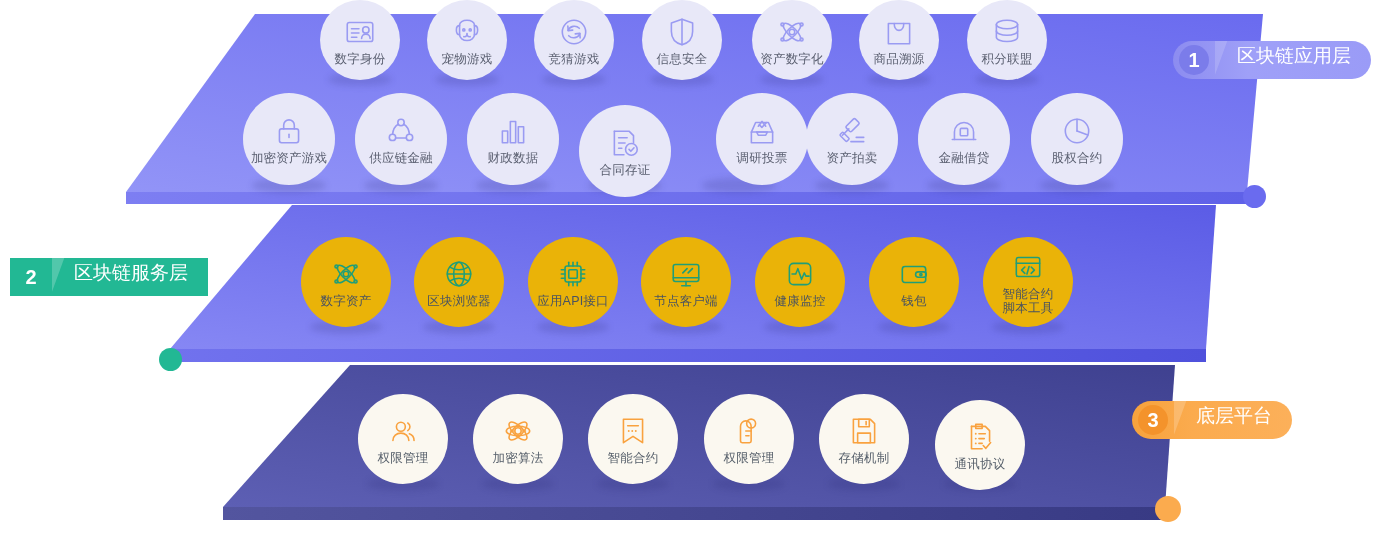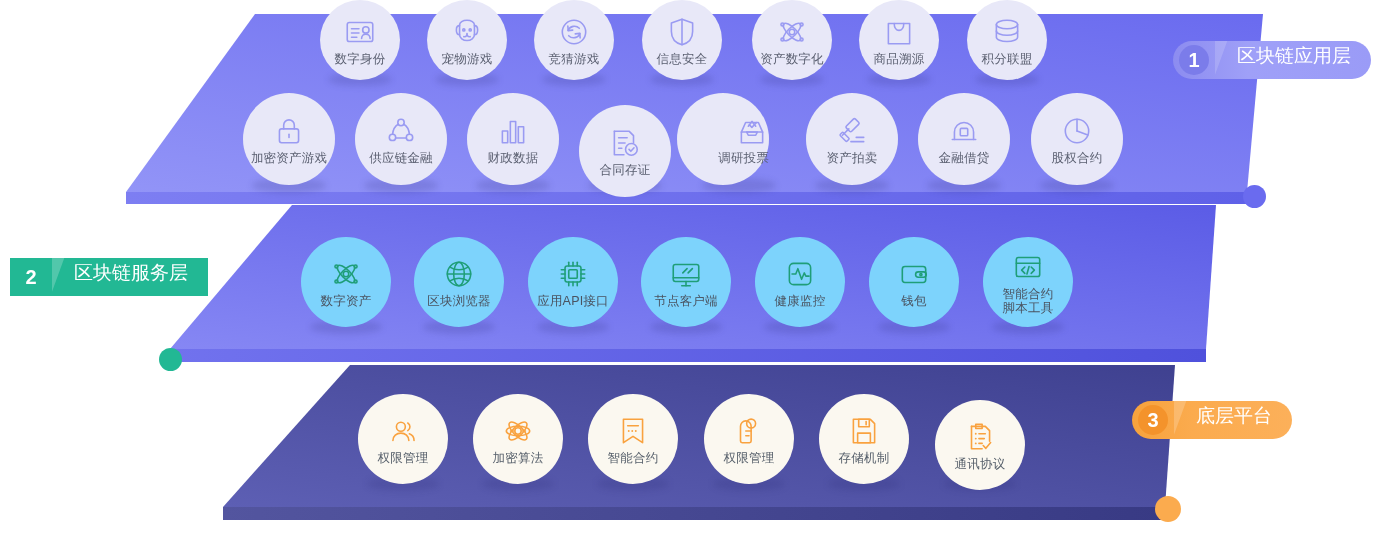--- a/index.html
+++ b/index.html
@@ -92,21 +92,21 @@
   .node .lbl{
     font-size:12.5px;
     line-height:14px;
     text-align:center;
     color:#555a66;
     white-space:pre-line;
     letter-spacing:0.2px;
   }
   .node.purple{background:#e8e8f8;}
   .node.purple .lbl{color:#5a5f70;}
-  .node.mint{background:#7dd3fc;}
+  .node.mint{background:#eab308;}
   .node.mint .lbl{color:#4a5360;}
   .node.cream{background:#fbf8f0;}
   .node.cream .lbl{color:#57606b;}
 
   .shadow{
     position:absolute;
     border-radius:50%;
     background:rgba(40,40,110,0.16);
     filter:blur(3px);
   }
@@ -339,21 +339,21 @@
             <line x1="10" y1="11" x2="18" y2="11"></line>
             <line x1="10" y1="16" x2="16" y2="16"></line>
             <line x1="10" y1="21" x2="13" y2="21"></line>
             <circle cx="22" cy="22" r="5.5"></circle>
             <path d="M19.8 22l1.7 1.8 3-3.3"></path>
           </svg>
         </span>
         <span class="lbl">合同存证</span>
       </div>
       <div class="shadow" style="left:702.2px;top:178px;width:73.60000000000001px;height:14.72px;"></div>
-      <div class="node purple" style="left:677px;top:93px;width:92px;height:92px;align-items:flex-end;">
+      <div class="node purple" style="left:716px;top:93px;width:92px;height:92px;">
         <span class="ico" style="color:#9a9bf2;">
           <svg width="34" height="34" viewBox="0 0 32 32" fill="none" stroke="currentColor" stroke-width="1.5" stroke-linecap="round" stroke-linejoin="round">
             <path d="M6 17h20v10H6z"></path>
             <path d="M6 17l4-9h12l4 9"></path>
             <path d="M11 17h10l-1.5 3h-7z"></path>
             <path d="M12.5 11.5l3.5-4.5 3.5 4.5"></path>
             <path d="M13.5 10.2l2.4 2.4 4.3-4.6"></path>
           </svg>
         </span>
         <span class="lbl">调研投票</span>

